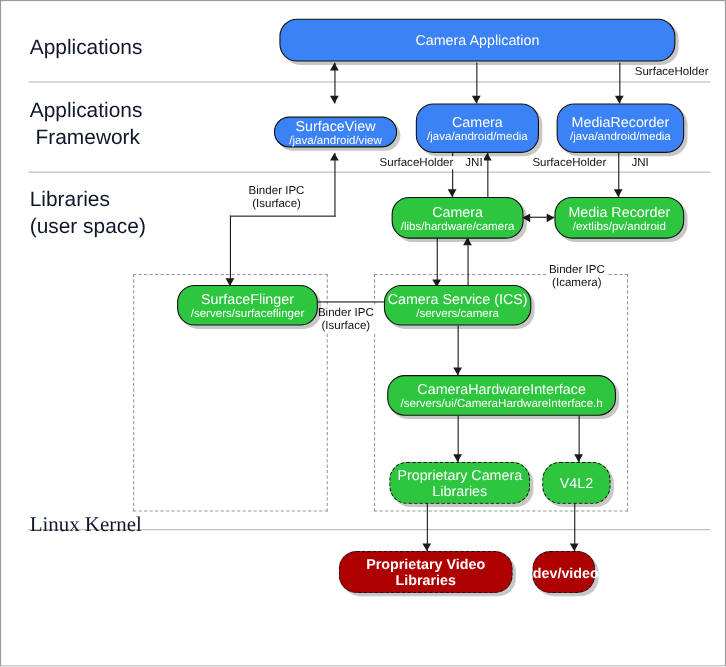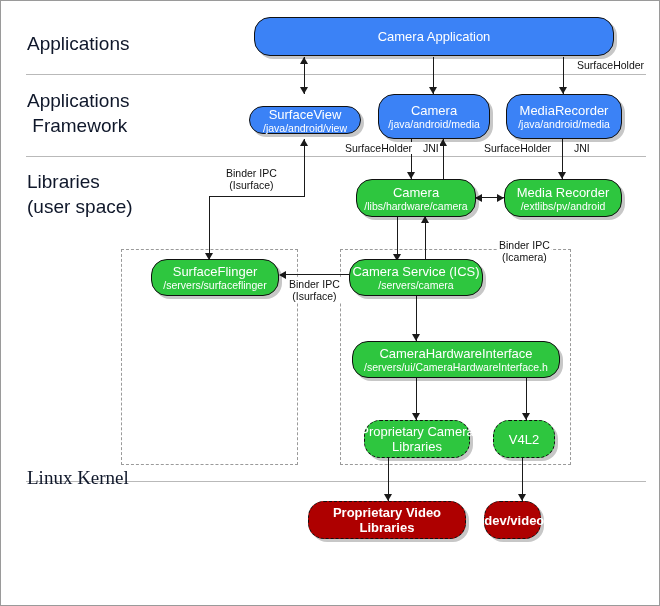--- a/index.html
+++ b/index.html
@@ -164,36 +164,36 @@
   <div class="node green" style="left:355px;top:178px;width:120px;height:38px;">
     <span class="t1">Camera</span>
     <span class="t2">/libs/hardware/camera</span>
   </div>
 
   <div class="node green" style="left:503px;top:178px;width:118px;height:38px;">
     <span class="t1">Media Recorder</span>
     <span class="t2">/extlibs/pv/android</span>
   </div>
 
-  <div class="node green" style="left:150px;top:258px;width:128px;height:37px;">
+  <div class="node green" style="left:160px;top:258px;width:128px;height:37px;">
     <span class="t1">SurfaceFlinger</span>
     <span class="t2">/servers/surfaceflinger</span>
   </div>
 
   <div class="node green" style="left:348px;top:258px;width:134px;height:37px;text-align:center;">
     <span class="t1">Camera Service (ICS)</span>
     <span class="t2">/servers/camera</span>
   </div>
 
   <div class="node green" style="left:351px;top:340px;width:208px;height:37px;">
     <span class="t1">CameraHardwareInterface</span>
     <span class="t2">/servers/ui/CameraHardwareInterface.h</span>
   </div>
 
-  <div class="node green dashed" style="left:363px;top:419px;width:106px;height:38px;">
+  <div class="node green dashed" style="left:353px;top:419px;width:128px;height:38px;">
     <span class="t1">Proprietary Camera</span>
     <span class="t1">Libraries</span>
   </div>
 
   <div class="node green dashed" style="left:492px;top:419px;width:62px;height:38px;">
     <span class="t1">V4L2</span>
   </div>
 
   <div class="node red dashed" style="left:307px;top:500px;width:158px;height:38px;">
     <span class="t1">Proprietary Video</span>

